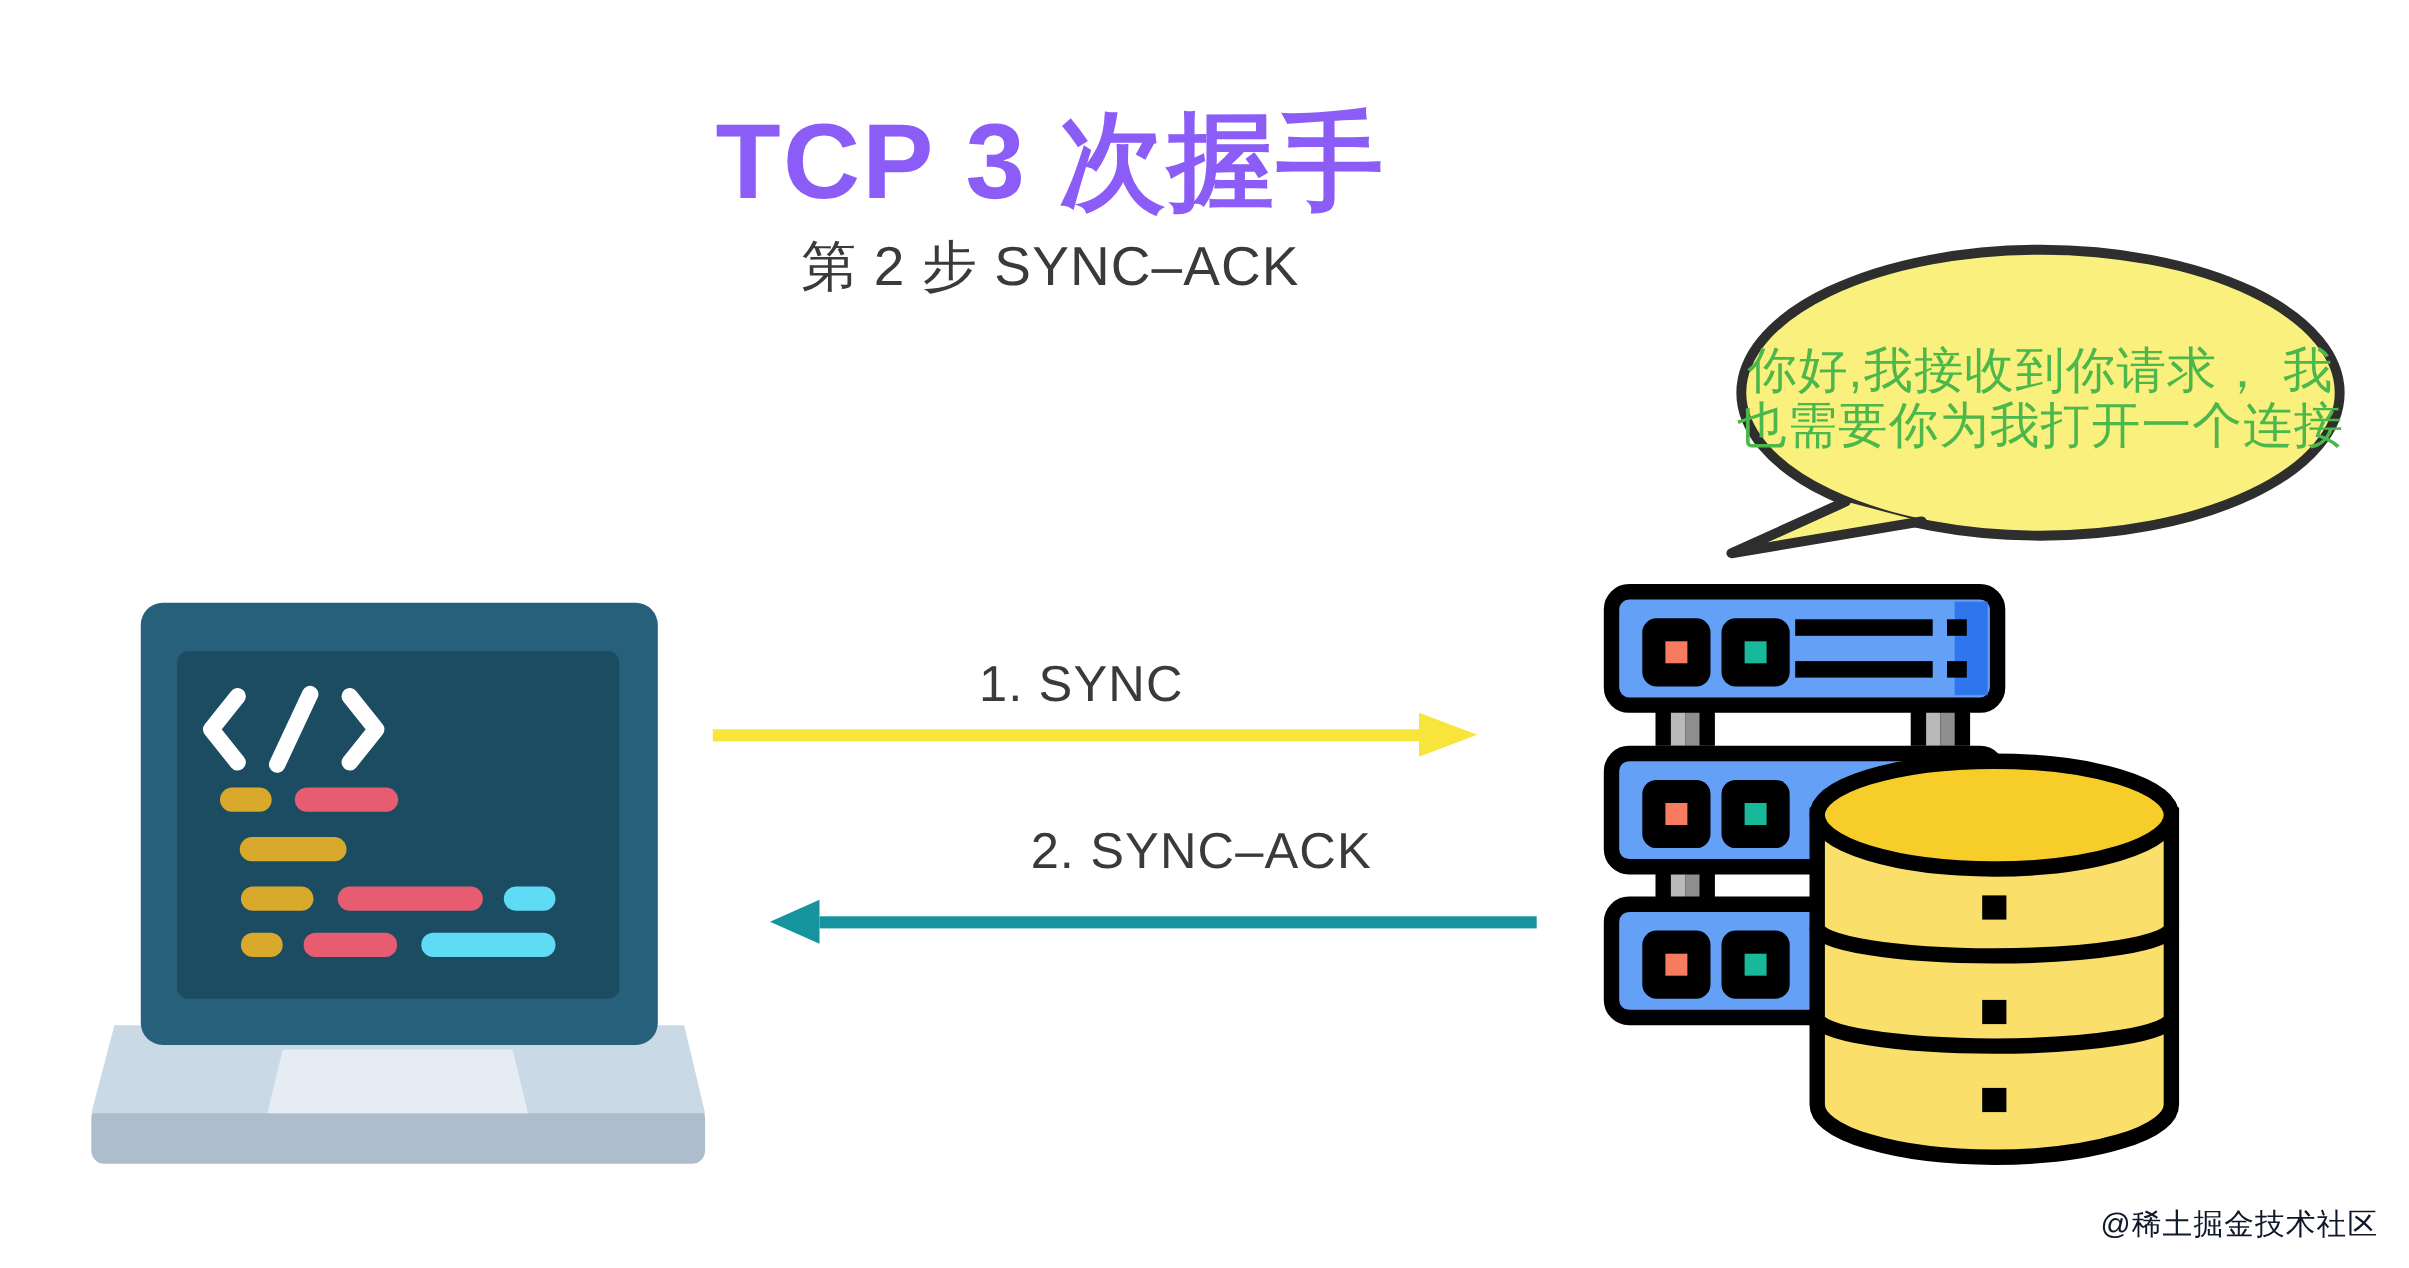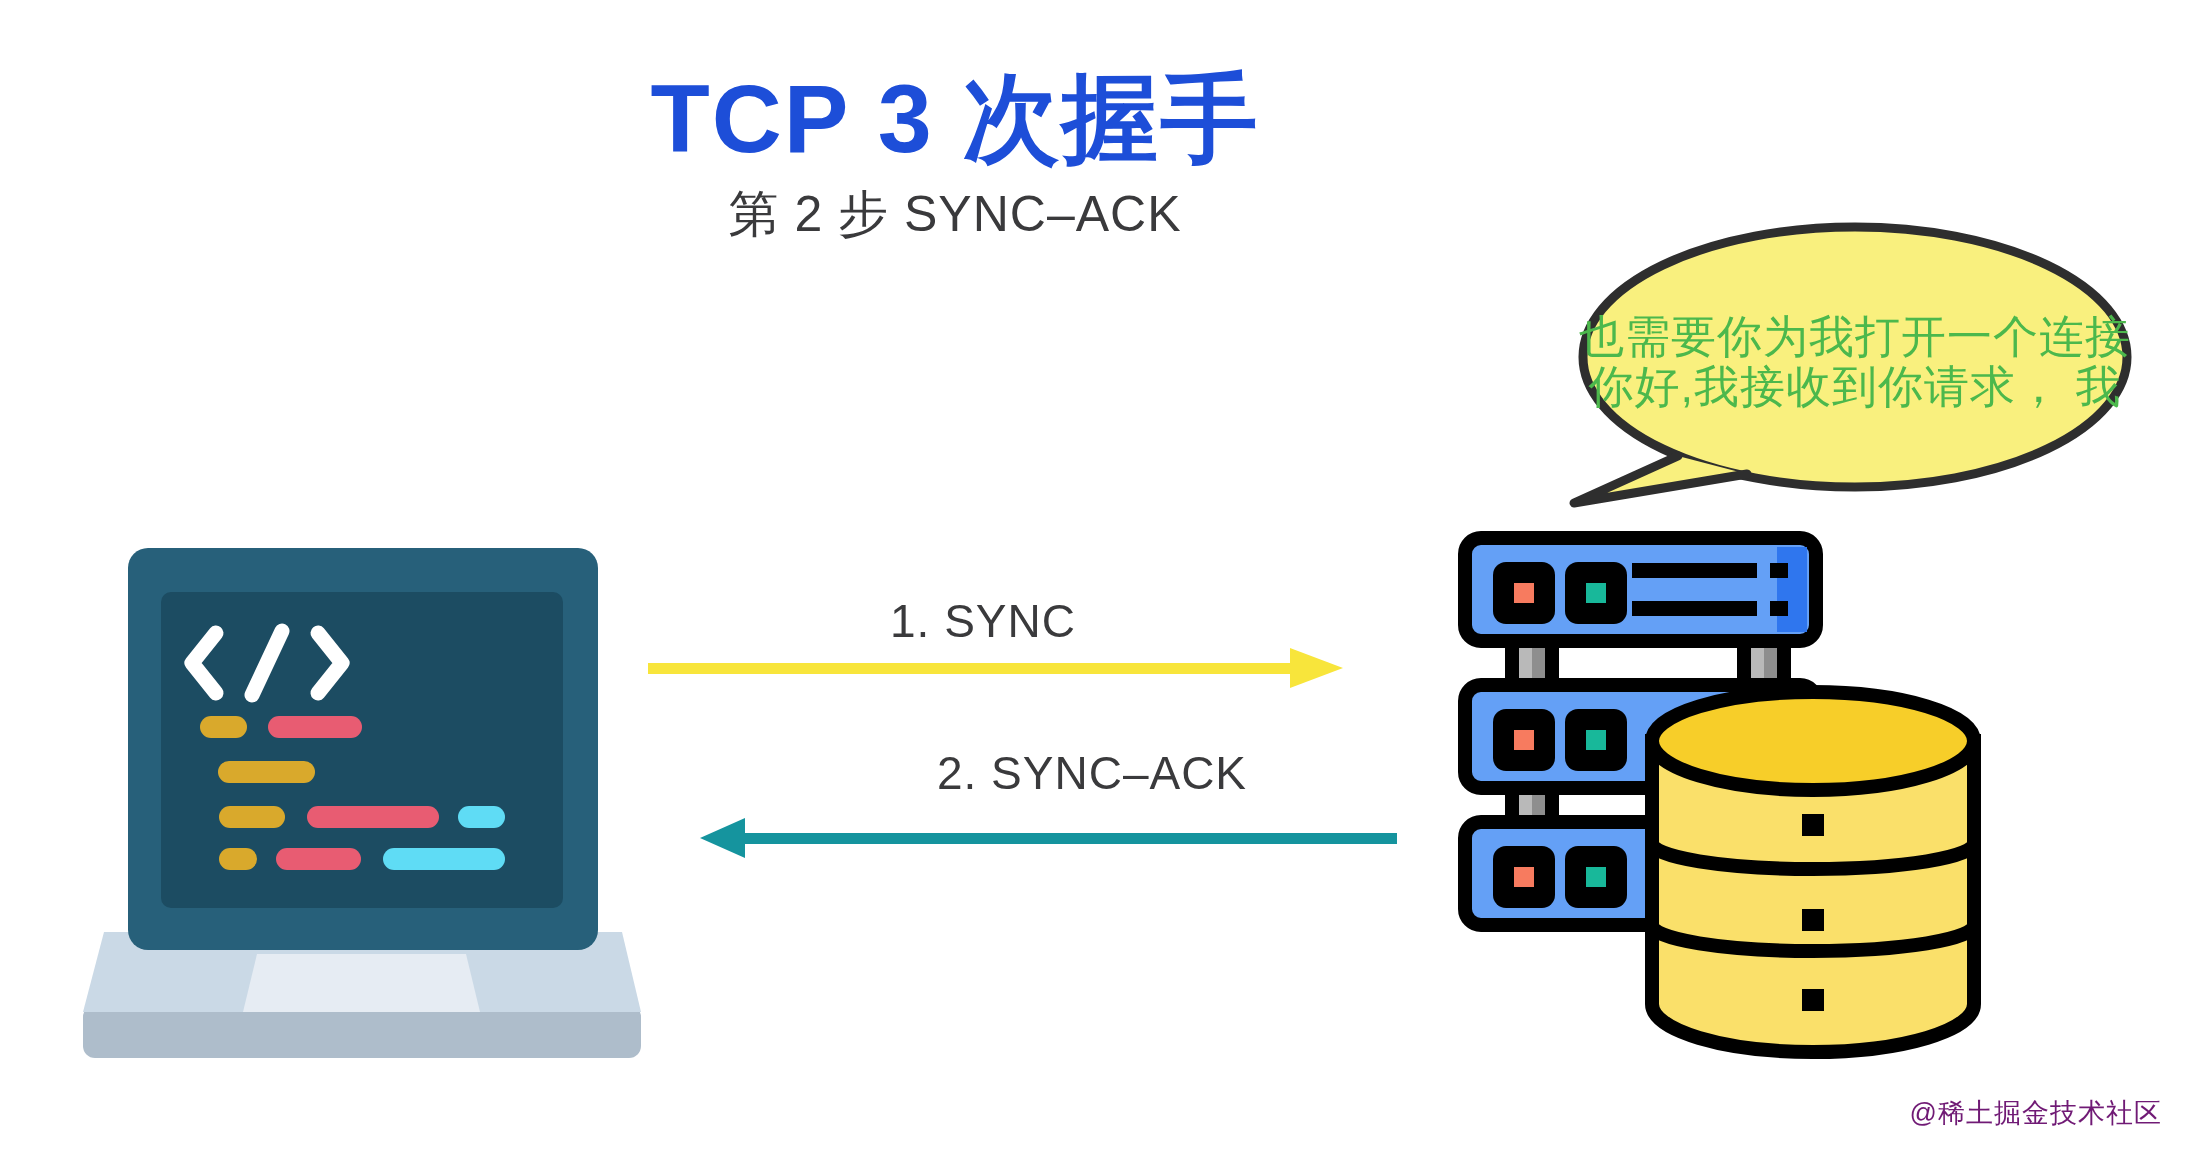--- a/index.html
+++ b/index.html
@@ -1,53 +1,53 @@
 <!DOCTYPE html>
 <html><head>
 <meta charset="utf-8">
 <style>
   html,body{margin:0;padding:0;background:#ffffff;}
   .canvas{
     position:relative;width:2190px;height:1153px;background:#ffffff;overflow:hidden;
     font-family:"Liberation Sans","DejaVu Sans",sans-serif;color:#3a3a3c;
   }
   .title-block{position:absolute;left:255px;top:68px;width:1400px;text-align:center;}
-  .main-title{font-size:97px;font-weight:800;letter-spacing:2px;color:#1d4ed8;line-height:1.05;}
+  .main-title{font-size:97px;font-weight:800;letter-spacing:2px;color:#8b5cf6;line-height:1.05;margin-top:28px;}
   .sub-title{margin-top:11px;font-size:50px;font-weight:400;color:#3a3a3c;letter-spacing:1px;}
   .abs{position:absolute;}
   .bubble-text{
     position:absolute;left:1565px;top:312px;width:580px;text-align:center;
     font-size:45px;line-height:50px;font-weight:500;color:#4cb84c;letter-spacing:1px;
   }
   .arrow-label{
     position:absolute;font-size:46px;font-weight:400;color:#3a3a3c;text-align:center;letter-spacing:1px;
   }
   .label-sync{left:783px;top:594px;width:400px;}
   .label-syncack{left:842px;top:746px;width:500px;}
   .watermark{
-    position:absolute;right:28px;bottom:22px;font-size:27px;color:#701a75;letter-spacing:1px;
+    position:absolute;right:28px;bottom:22px;font-size:27px;color:#0f172a;letter-spacing:1px;
   }
 </style>
 </head>
 <body>
 
 <div class="canvas">
 
   <div class="title-block">
     <div class="main-title">TCP 3 次握手</div>
     <div class="sub-title">第 2 步 SYNC–ACK</div>
   </div>
 
   <svg class="abs" style="left:1555px;top:212px" width="600" height="310" viewBox="0 0 600 310">
     <ellipse cx="300" cy="145" rx="272" ry="130" fill="#f9f07e" stroke="#2e2e2e" stroke-width="9"></ellipse>
     <path d="M 123 244 L 19 291 L 192 262" fill="#f9f07e" stroke="#2e2e2e" stroke-width="9" stroke-linecap="round" stroke-linejoin="round"></path>
   </svg>
   <div class="bubble-text">
+    <div>你好,我接收到你请求， 我</div>
     <div>也需要你为我打开一个连接</div>
-    <div>你好,我接收到你请求， 我</div>
   </div>
 
   <svg class="abs" style="left:80px;top:545px" width="575" height="515" viewBox="0 0 575 515">
 
     <rect x="3" y="460" width="558" height="53" rx="12" fill="#aebdcb"></rect>
     <path d="M 24 387 L 542 387 L 561 467 L 3 467 Z" fill="#cad9e6"></path>
     <path d="M 177 409 L 386 409 L 400 467 L 163 467 Z" fill="#e6ecf3"></path>
 
     <rect x="48" y="3" width="470" height="402" rx="20" fill="#27607a"></rect>
     <rect x="81" y="47" width="402" height="316" rx="10" fill="#1c4c62"></rect>

